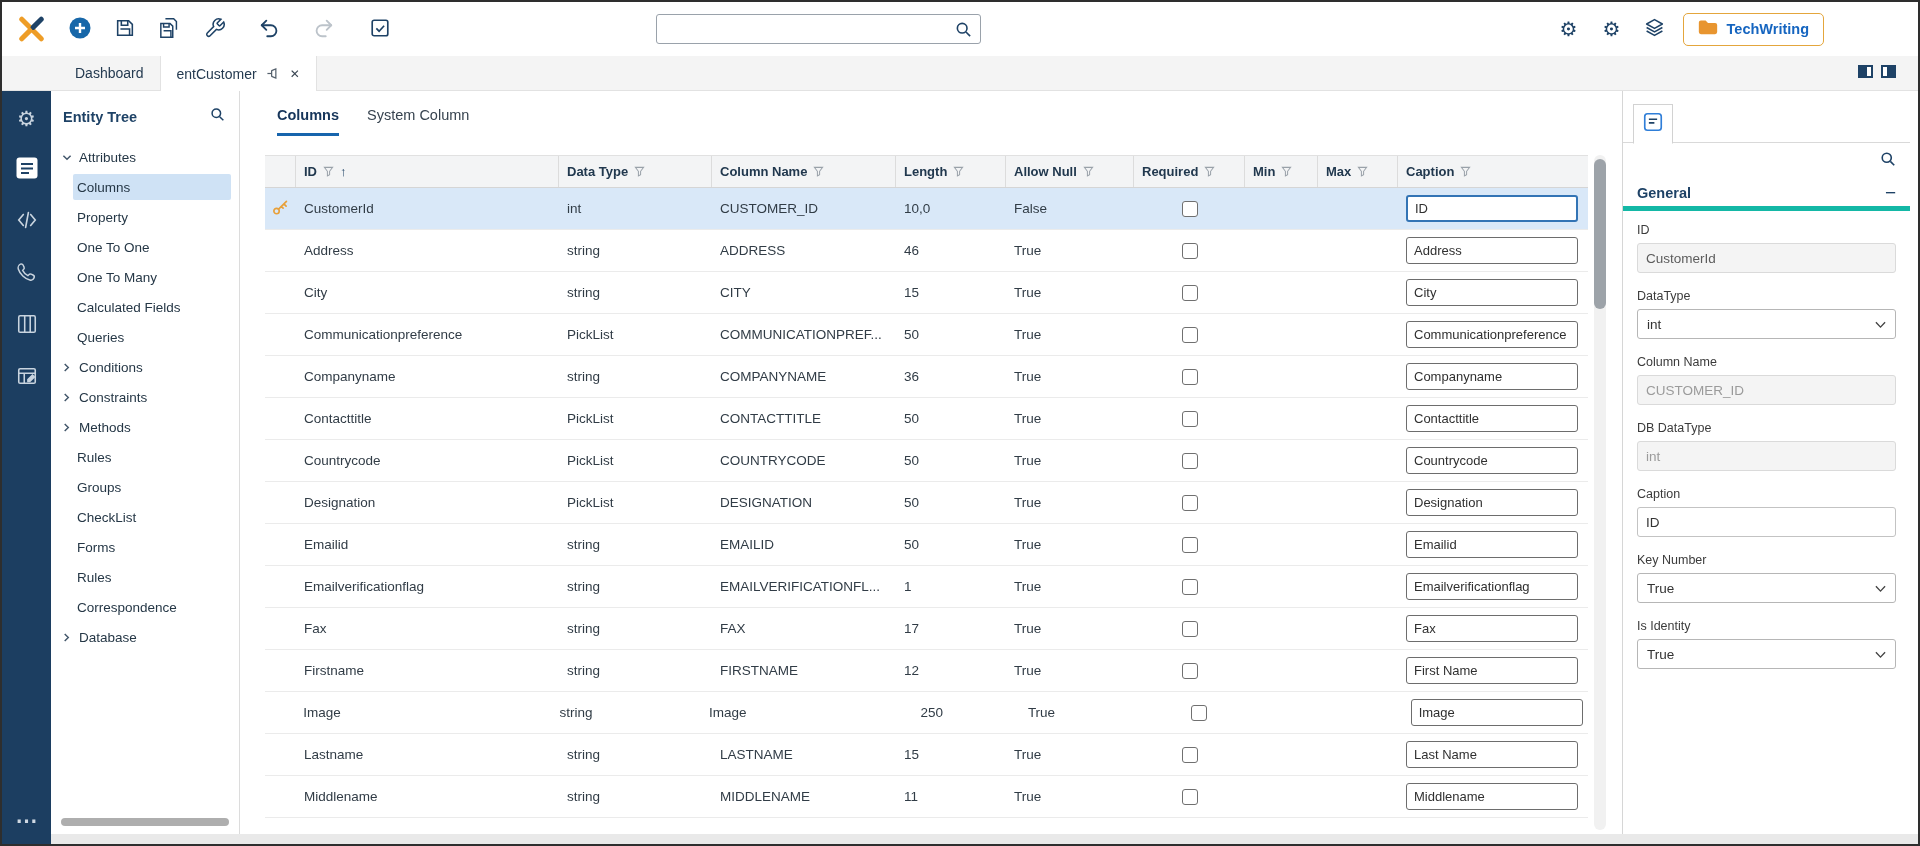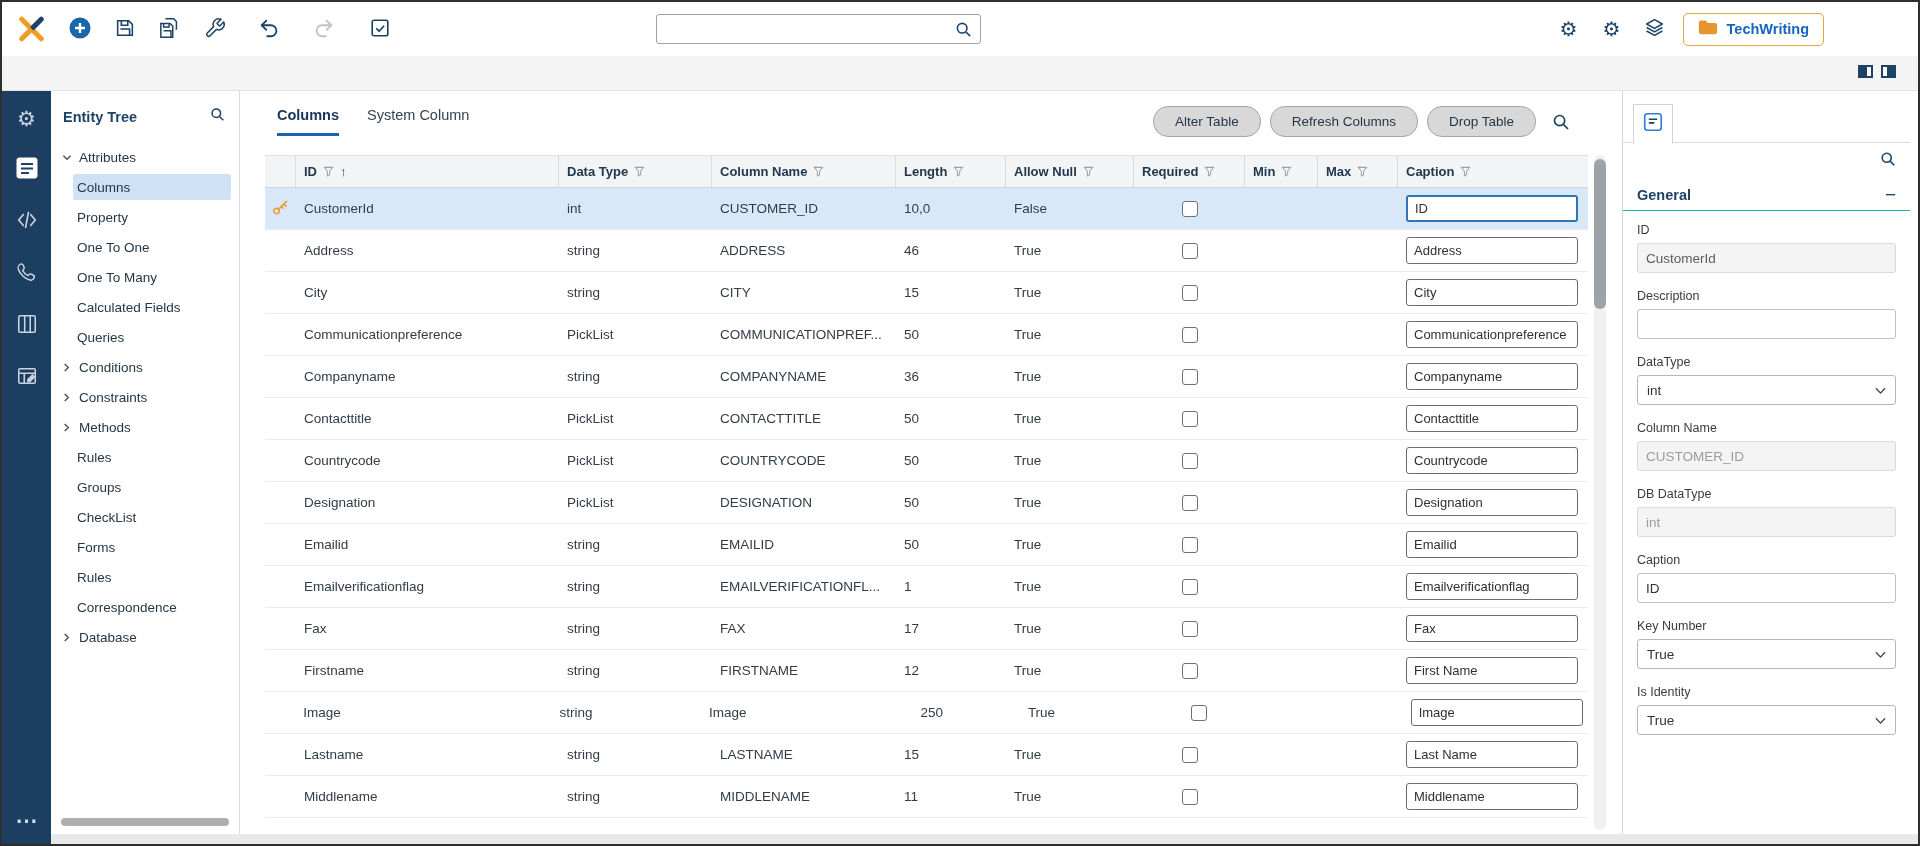--- a/index.html
+++ b/index.html
@@ -70,21 +70,21 @@
 .ccenter{display:flex;align-items:center;justify-content:center;padding:0}
 .caption-input{width:172px;height:27px;border:1px solid #6d6d6d;border-radius:3px;padding:0 7px;font-size:13px;color:#303030;background:#fff}
 .caption-input.focused{border:2px solid #3374b5}
 .grid-vscroll{position:absolute;top:64px;bottom:4px;right:6px;width:12px;background:#f1f1f1;border-radius:6px}
 .grid-vthumb{position:absolute;top:4px;left:0;width:12px;height:150px;background:#9da3a9;border-radius:6px}
 
 .inspector{width:288px;flex:0 0 288px;margin:0 8px 0 10px;border-left:1px solid #d6d6d6;background:#fff;display:flex;flex-direction:column}
 .insp-tabs{height:52px;flex:0 0 52px;position:relative;border-bottom:1px solid #d9d9d9}
 .insp-tab{position:absolute;left:10px;top:13px;width:40px;height:40px;background:#fff;border:1px solid #d2d2d2;border-bottom-color:#fff;display:flex;align-items:center;justify-content:center;z-index:2}
 .insp-searchrow{height:36px;display:flex;align-items:center;justify-content:flex-end;padding-right:14px}
-.insp-general{height:32px;display:flex;align-items:center;justify-content:space-between;padding:0 14px;border-bottom:1px solid #14b8a6}
+.insp-general{height:32px;display:flex;align-items:center;justify-content:space-between;padding:0 14px;border-bottom:5px solid #14b8a6}
 .insp-general .gt{font-size:14.5px;font-weight:700;color:#1e4266}
 .collapse{font-size:19px;color:#1e4266;line-height:1;cursor:pointer}
 .insp-fields{padding:12px 14px;overflow:hidden}
 .field{margin-bottom:16px}
 .field-label{font-size:12.5px;color:#3b3b3b;margin-bottom:6px}
 .field-input{width:100%;height:30px;border:1px solid #c3c3c3;border-radius:3px;padding:0 8px;font-size:13.5px;color:#333;background:#fff}
 .field-input.readonly{background:#f4f4f4;border-color:#dadada;color:#5c5c5c}
 .field-input.dim{color:#9b9b9b}
 .select{width:100%;height:30px;border:1px solid #b6b6b6;border-radius:3px;background:#fff;display:flex;align-items:center;justify-content:space-between;padding:0 9px;font-size:13.5px;color:#333;cursor:pointer}
 </style>
@@ -190,20 +190,38 @@
       <button class="ws-btn">
         <span><svg width="20" height="17" viewBox="0 0 24 19">
               <path d="M1 3.5A2.5 2.5 0 0 1 3.5 1h5.6L12 4h8.5A2.5 2.5 0 0 1 23 6.5V15a2.5 2.5 0 0 1-2.5 2.5h-17A2.5 2.5 0 0 1 1 15z" fill="#e8952f"></path>
             </svg></span>
         <span>TechWriting</span>
       </button>
     </div>
   </div>
 
   <div class="tabbar">
+    <div class="doc-tabs">
+        <div class="doc-tab">
+          <span>Dashboard</span>
+        </div>
+        <div class="doc-tab active">
+          <span>entCustomer</span>
+          <span class="pin">
+            <svg width="15" height="15" viewBox="0 0 16 16">
+              <g fill="none" stroke="#55616d" stroke-width="1.3">
+                <path d="M1.5 8h4.5"></path>
+                <path d="M6 4.5v7"></path>
+                <path d="M6 5l4.5-1.8v9.6L6 11"></path>
+              </g>
+            </svg>
+          </span>
+          <span class="close">✕</span>
+        </div>
+      </div>
     <div class="tab-winicons">
       <span><svg width="15" height="13" viewBox="0 0 15 13">
             <rect width="15" height="13" fill="#1e4266"></rect>
             <rect x="9" y="2" width="4" height="9" fill="#fff"></rect>
           </svg></span>
       <span><svg width="15" height="13" viewBox="0 0 15 13">
             <rect width="15" height="13" fill="#1e4266"></rect>
             <rect x="2" y="2" width="4" height="9" fill="#fff"></rect>
           </svg></span>
     </div>
@@ -350,35 +368,20 @@
             </div>
           <div class="sb-hscroll"></div>
         </div>
 
         <div class="main">
           <div class="main-header">
             <div class="main-tabs">
                 <div class="main-tab active">Columns</div>
                 <div class="main-tab">System Column</div>
               </div>
-            <div class="main-actions">
-              <span class="action-group">
-                  <button class="action-btn">Alter Table</button>
-                  <button class="action-btn">Refresh Columns</button>
-                  <button class="action-btn">Drop Table</button>
-                </span>
-              <span class="grid-search">
-                  <svg width="18" height="18" viewBox="0 0 18 18">
-                    <g fill="none" stroke="#1e4266" stroke-width="1.7">
-                      <circle cx="7.6" cy="7.6" r="5.1"></circle>
-                      <path d="M11.6 11.6 16 16"></path>
-                    </g>
-                  </svg>
-                </span>
-            </div>
           </div>
           <div class="grid">
             <div class="grid-head">
                 <div class="hcell" style="width: 31px; padding: 0px;"></div>
                 <div class="hcell" style="width: 263px;">
                   <span class="hlabel">ID</span>
                   <span class="funnel">
                     <svg width="11" height="11" viewBox="0 0 12 12">
                       <path d="M1.5 1.5h9L7.2 5.8v3.6l-2.4 1.4V5.8Z" fill="none" stroke="#99a1a9" stroke-width="1.1"></path>
                     </svg>
@@ -695,21 +698,20 @@
                     <path d="M11.6 11.6 16 16"></path>
                   </g>
                 </svg></span>
           </div>
           <div class="insp-general">
             <span class="gt">General</span>
             <span class="collapse">−</span>
           </div>
           <div class="insp-fields">
               <div class="field"><div class="field-label">ID</div><input class="field-input readonly" readonly="" value="CustomerId" style=""></div>
-              <div class="field"><div class="field-label">Description</div><input class="field-input" style=""></div>
               <div class="field">
                 <div class="field-label">DataType</div>
                 <div class="select">
                   <span>int</span>
                   <span><svg width="11" height="8" viewBox="0 0 12 8">
                       <path d="M1 1l5 5.3L11 1" fill="none" stroke="#444" stroke-width="1.5"></path>
                     </svg></span>
                 </div>
               </div>
               <div class="field"><div class="field-label">Column Name</div><input class="field-input readonly dim" readonly="" value="CUSTOMER_ID" style=""></div>

